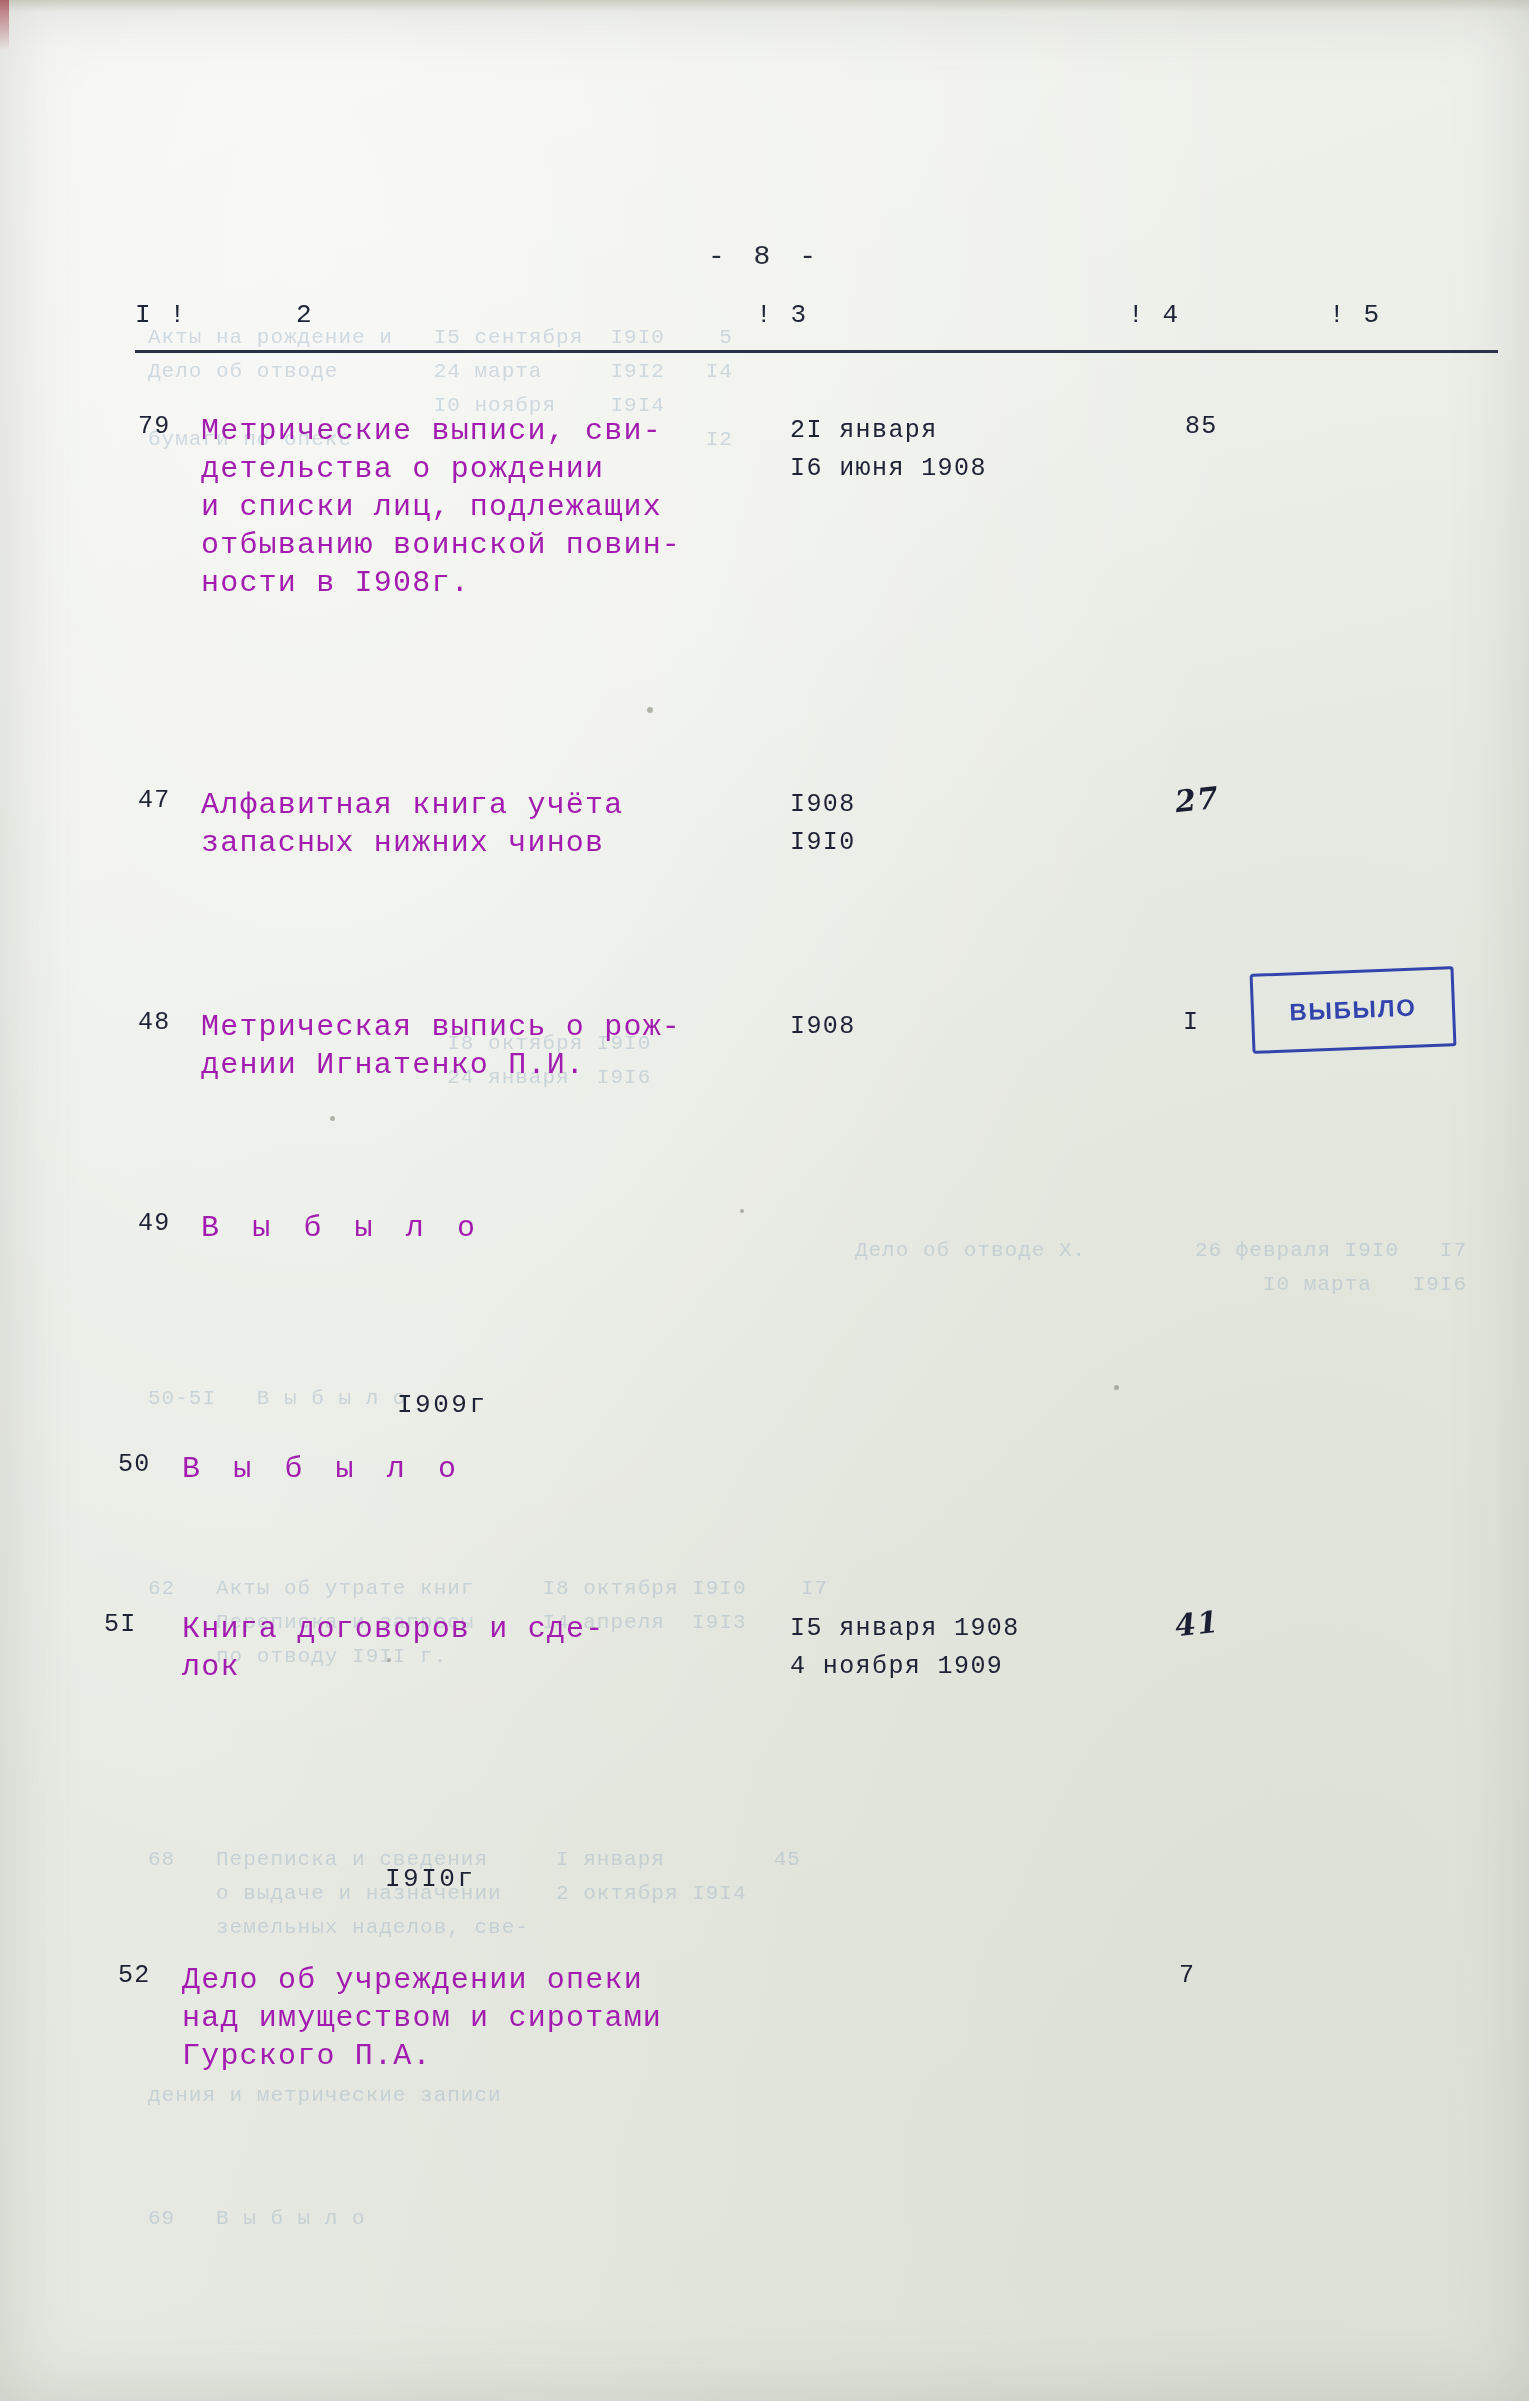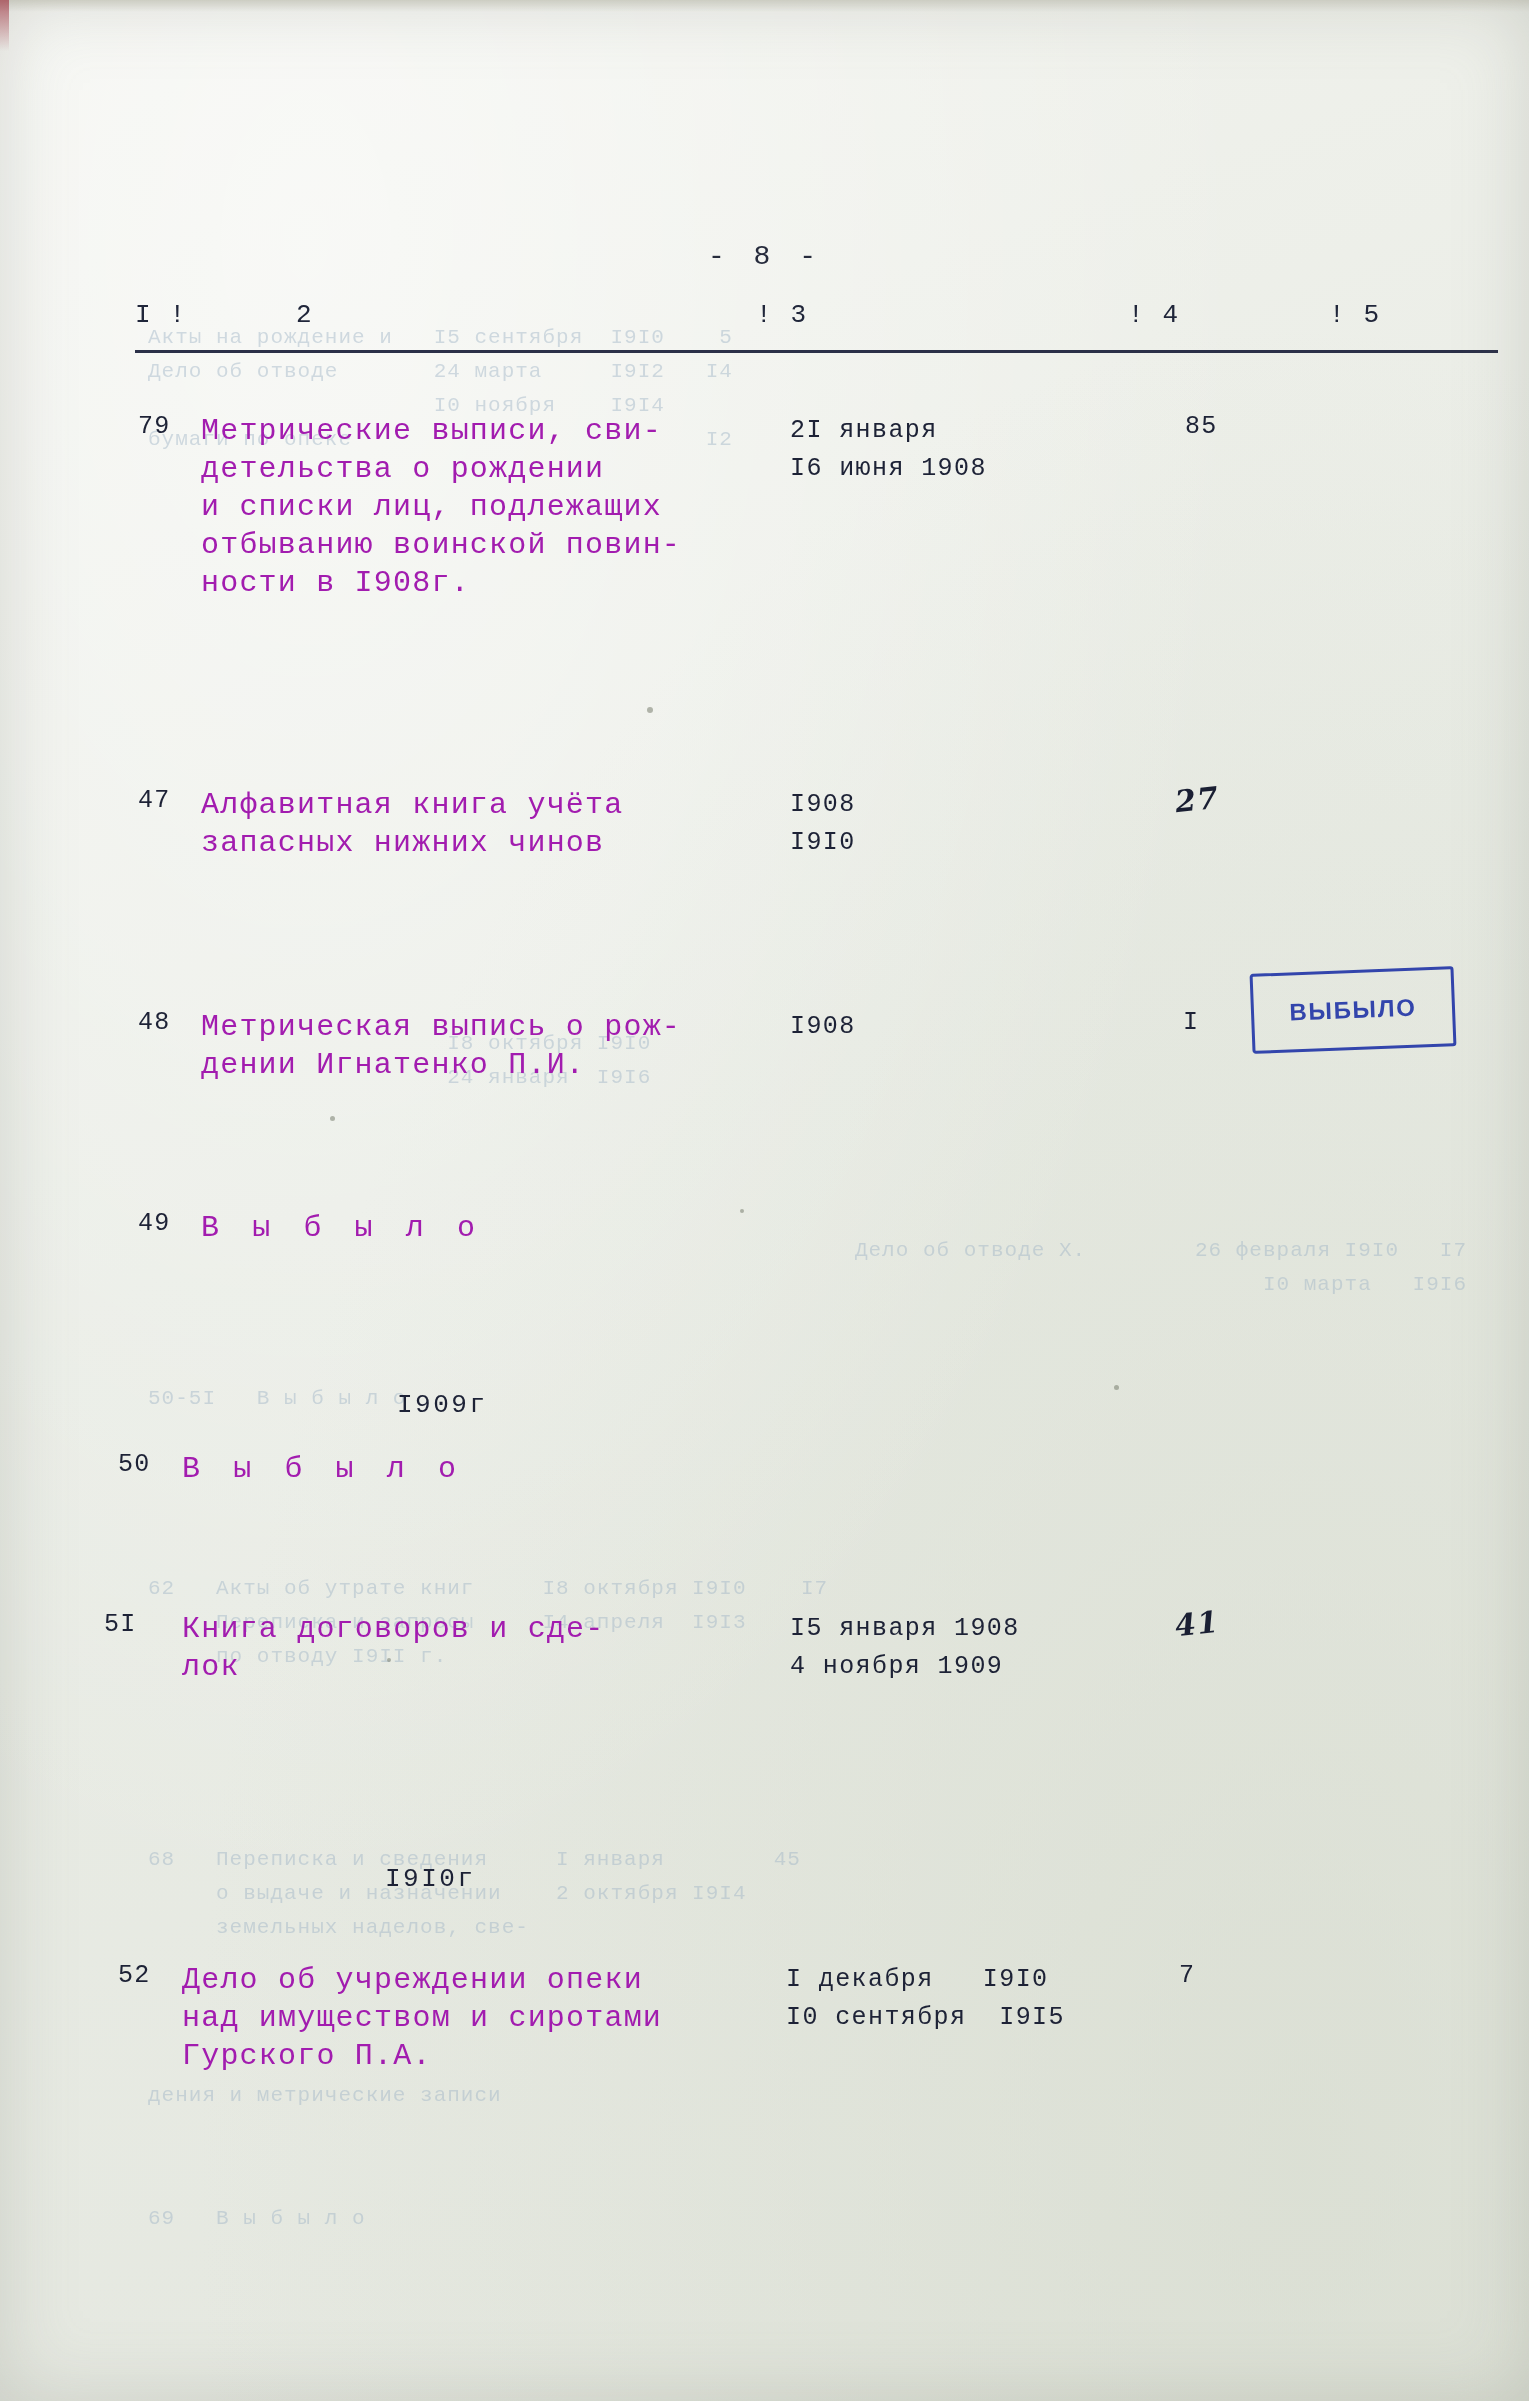--- a/index.html
+++ b/index.html
@@ -273,22 +273,20 @@
   <div class="dates" style="top:1610px; left:790px;">I5 января 1908
 4 ноября 1909</div>
   <div class="sheets hand" style="top:1606px; left:1175px;">41</div>
 
   <div class="year-head" style="top:1864px; left:385px;">I9I0г</div>
 
   <div class="num" style="top:1961px; left:118px;">52</div>
   <div class="entry" style="top:1961px; left:182px;">Дело об учреждении опеки
 над имуществом и сиротами
 Гурского П.А.</div>
-  <div class="dates" style="top:1961px; left:786px;">I декабря   I9I0
-I0 сентября  I9I5</div>
   <div class="sheets" style="top:1961px; left:1179px;">7</div>
 
   <div class="speck" style="top:707px; left:647px; width:6px; height:6px;"></div>
   <div class="speck" style="top:1116px; left:330px; width:5px; height:5px;"></div>
   <div class="speck" style="top:1385px; left:1114px; width:5px; height:5px;"></div>
   <div class="speck" style="top:1209px; left:740px; width:4.2px; height:4.2px;"></div>
   <div class="speck" style="top:1658px; left:387px; width:4.2px; height:4.2px;"></div>
 
   <div class="edge-shadow"></div>
 </div>

